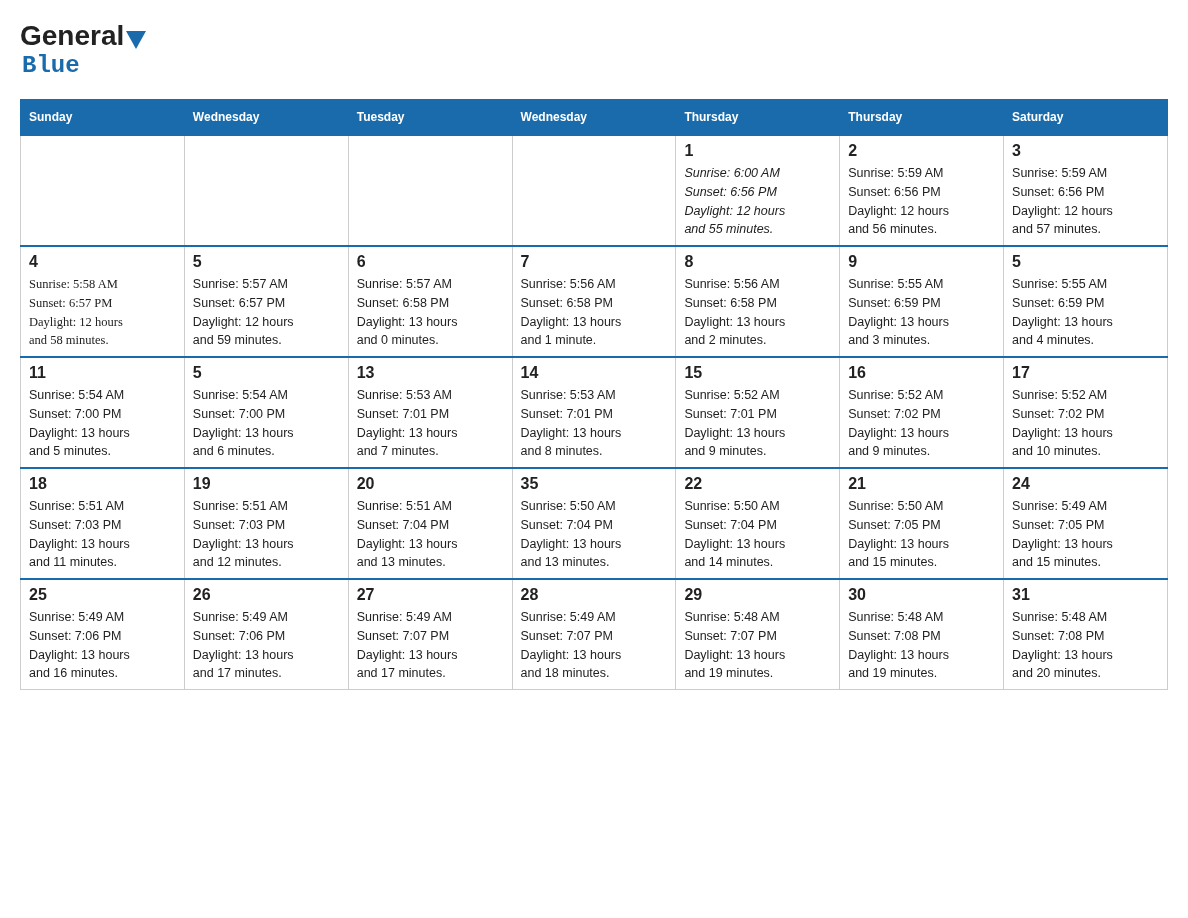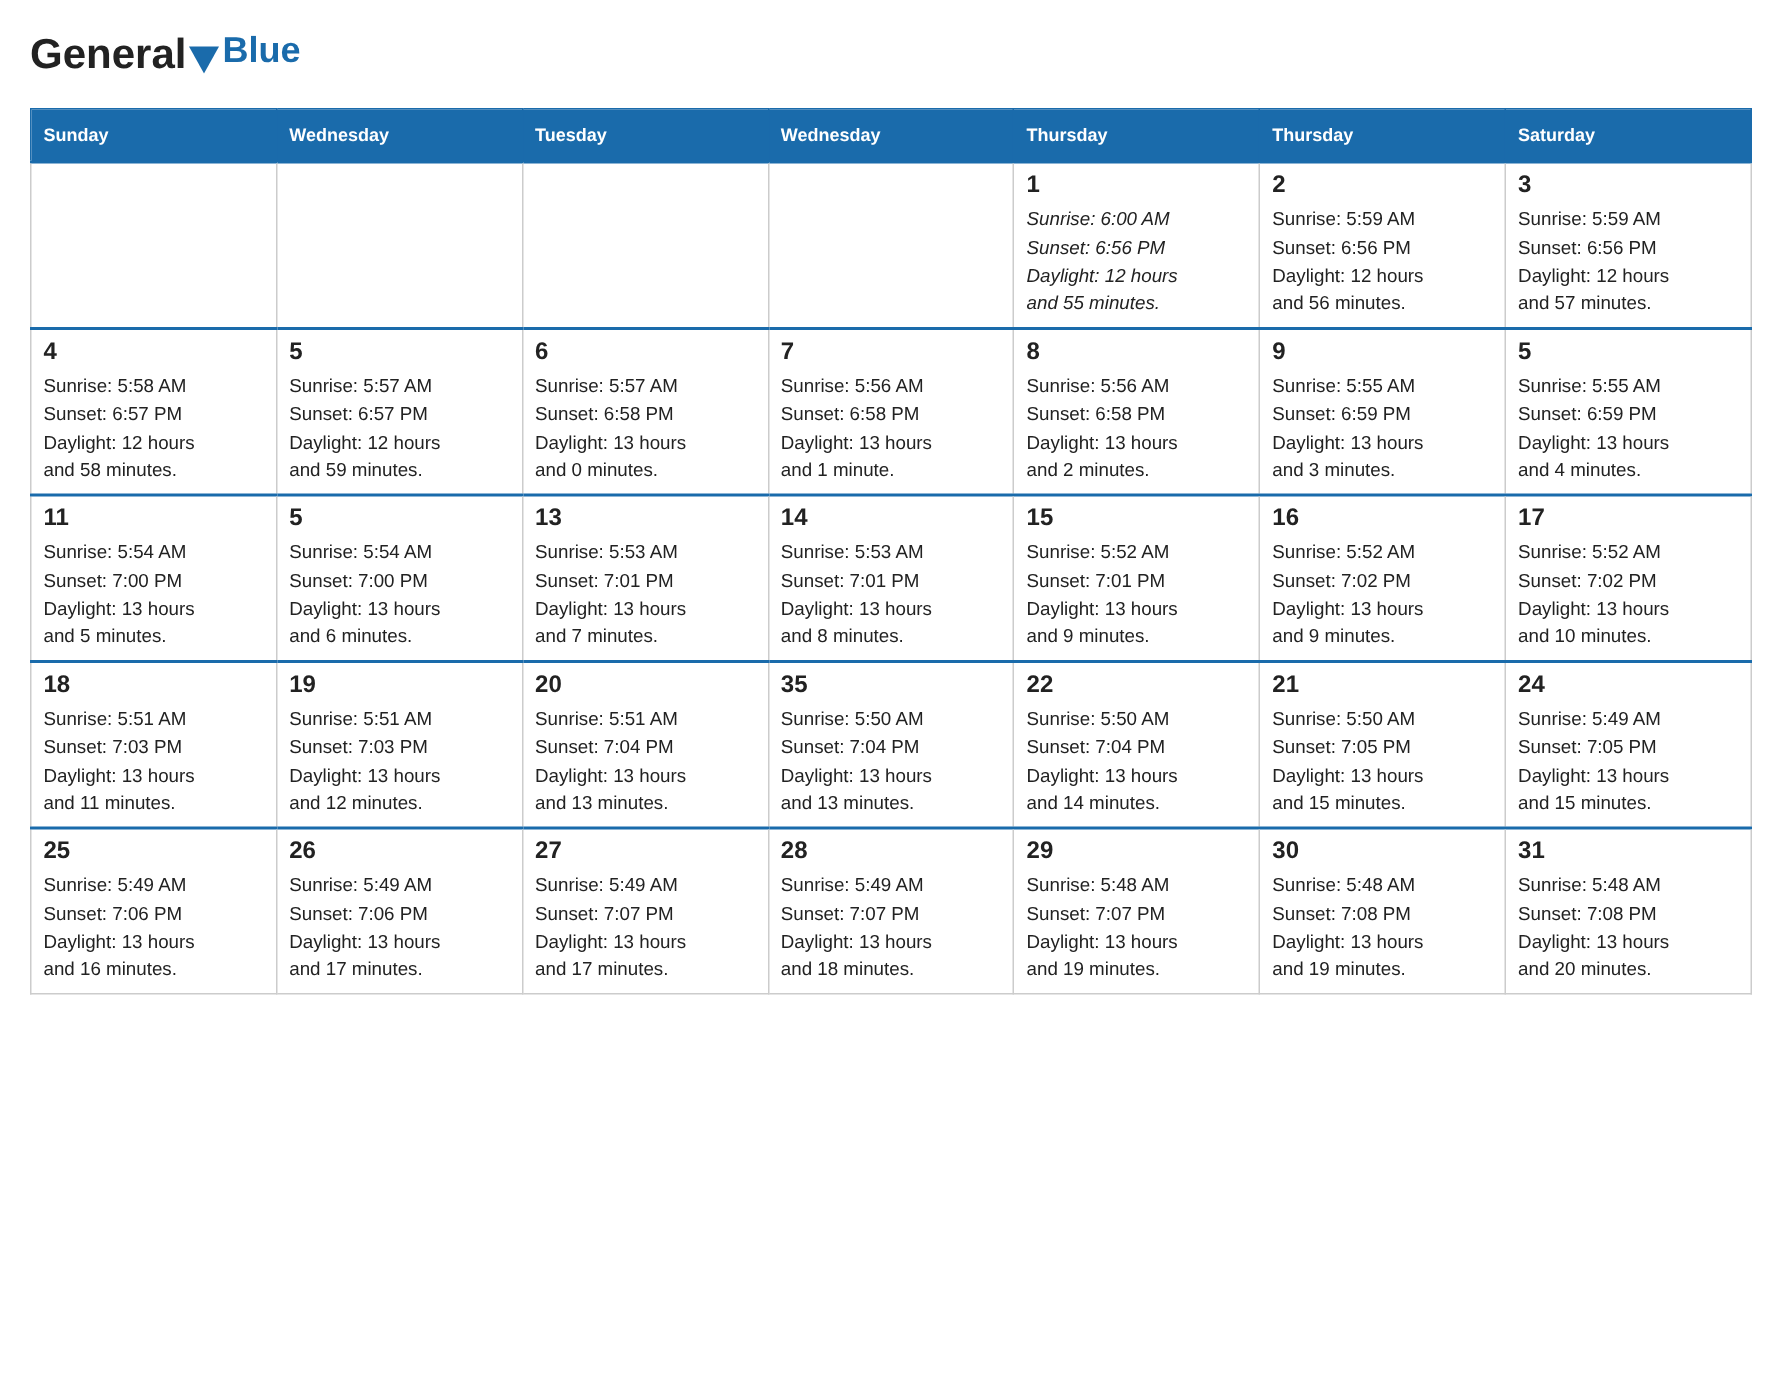--- a/index.html
+++ b/index.html
@@ -13,21 +13,21 @@
 
     .header {
       display: flex;
       justify-content: space-between;
       align-items: flex-start;
       margin-bottom: 20px;
     }
 
     .logo {
       display: flex;
-      flex-direction: row;
+      flex-direction: column;
       align-items: flex-start;
     }
 
     .logo-text {
       display: flex;
       align-items: center;
     }
 
     .logo-general {
       font-size: 28px;
@@ -43,20 +43,21 @@
       border-top: 18px solid #1a6bab;
       margin-left: 2px;
       margin-top: 8px;
     }
 
     .logo-line2 {
       font-size: 24px;
       font-weight: bold;
       color: #1a6bab;
       margin-left: 2px;
+      font-family: Liberation Mono, monospace;
     }
 
     .title-block {
       text-align: right;
     }
 
     .month-year {
       font-size: 52px;
       font-weight: bold;
       color: #222;
@@ -178,21 +179,21 @@
           <span class="day-number">3</span>
           <div class="day-info" style="white-space: pre-line;">Sunrise: 5:59 AM
 Sunset: 6:56 PM
 Daylight: 12 hours
 and 57 minutes.</div>
         </td>
       </tr>
       <tr class="week-row">
         <td>
           <span class="day-number">4</span>
-          <div class="day-info" style="white-space: pre-line;">Sunrise: 5:58 AM
+          <div class="day-info" style="white-space: pre-line; font-family: Liberation Serif, serif;">Sunrise: 5:58 AM
 Sunset: 6:57 PM
 Daylight: 12 hours
 and 58 minutes.</div>
         </td>
         <td>
           <span class="day-number">5</span>
           <div class="day-info" style="white-space: pre-line;">Sunrise: 5:57 AM
 Sunset: 6:57 PM
 Daylight: 12 hours
 and 59 minutes.</div>

